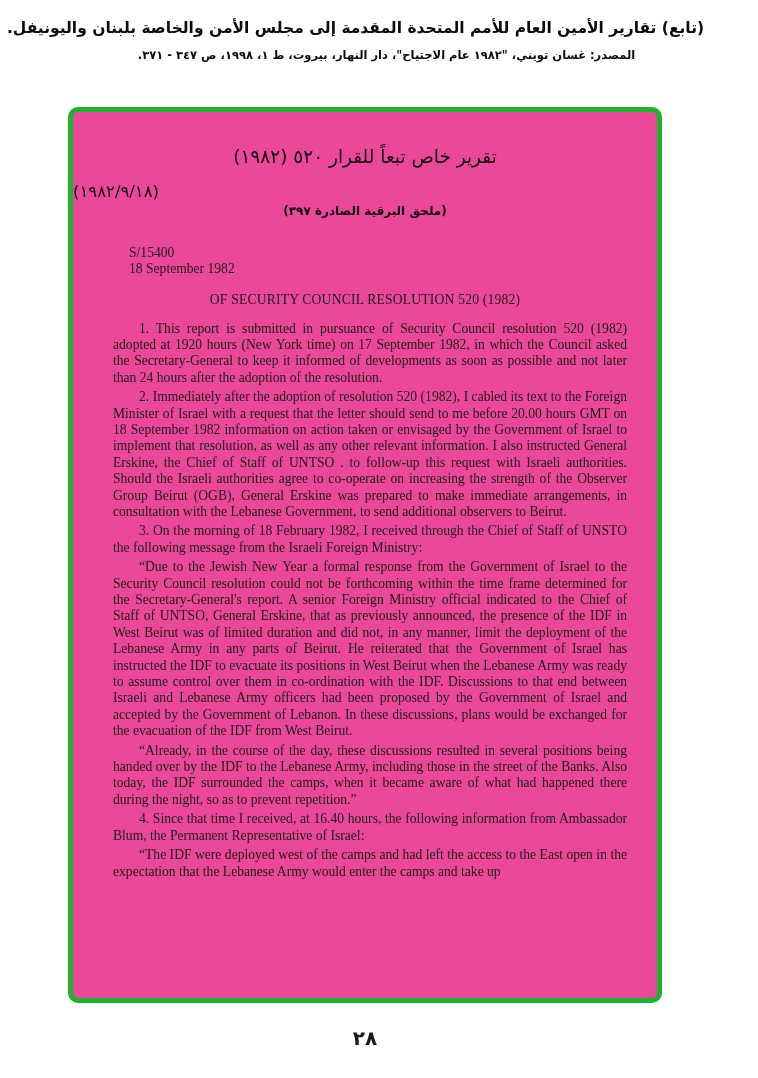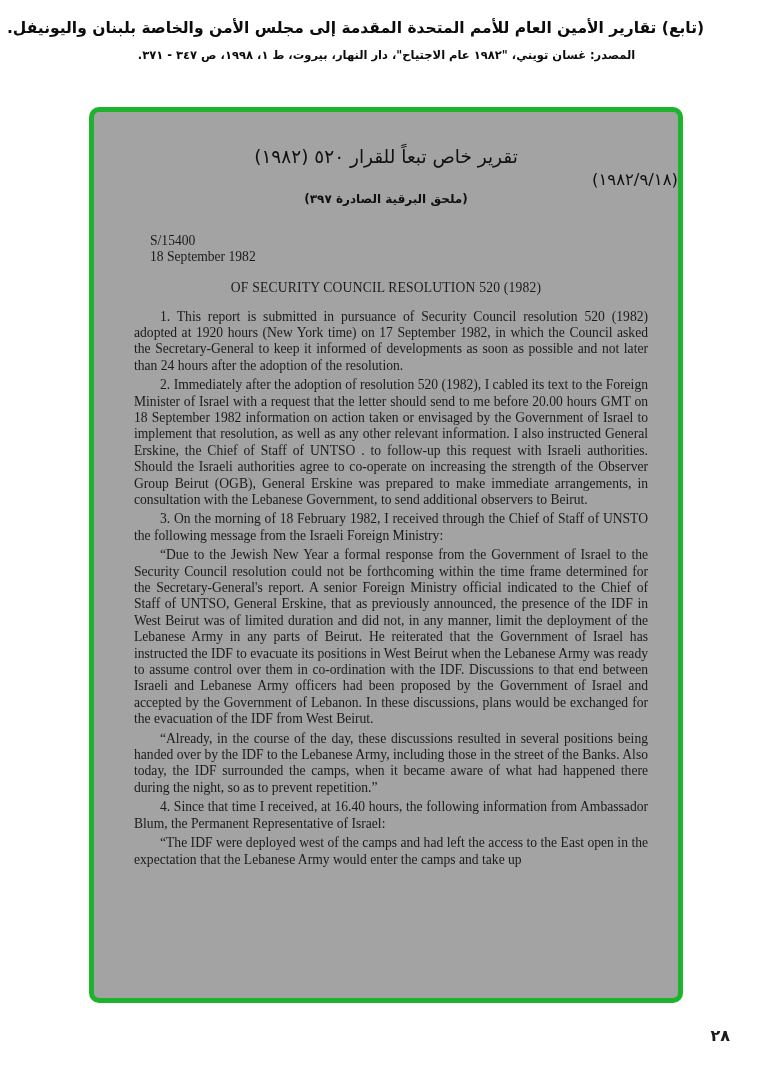--- a/index.html
+++ b/index.html
@@ -31,40 +31,41 @@
     font-weight: bold;
     font-size: 11.5px;
     line-height: 16px;
     margin-top: 8px;
     color: #0c0c0c;
   }
 
   
   .doc-frame {
     position: absolute;
-    left: 89px; top: 107px;
+    left: 68px; top: 107px;
     width: 584px; height: 886px;
     border: 5px solid #1db32c;
     border-radius: 10px;
-    background: #a3a3a3;
+    background: #ec4899;
     box-sizing: content-box;
   }
 
   
   .ar-t1 {
     margin-top: 32px;
     text-align: center;
     direction: rtl;
     font-family: "DejaVu Sans", sans-serif;
     font-size: 18.5px;
     line-height: 25px;
     color: #101010;
   }
   .ar-t2 {
-    text-align: right;
+    margin-top: 12px;
+    text-align: left;
     direction: rtl;
     font-family: "DejaVu Sans", sans-serif;
     font-size: 16.5px;
     line-height: 22px;
     color: #101010;
   }
   .ar-t3 {
     text-align: center;
     direction: rtl;
     font-family: "DejaVu Sans", sans-serif;
@@ -105,25 +106,25 @@
     text-align: justify;
     text-indent: 26px;
     margin: 0 0 3px 0;
     color: #1a1a1a;
   }
 
   
   .page-number {
     position: absolute;
     top: 1026px; left: 0; right: 0;
-    text-align: right;
+    text-align: center;
     direction: rtl;
     font-family: "DejaVu Sans", sans-serif;
     font-weight: bold;
-    font-size: 16px;
+    font-size: 20px;
     color: #1a1a1a;
     margin-right: 28px; 
   }
 </style>
 </head>
 <body>
 
 <div class="arabic-header">
   <div class="l1">(تابع) تقارير الأمين العام للأمم المتحدة المقدمة إلى مجلس الأمن والخاصة بلبنان واليونيفل.</div>
   <div class="l2">المصدر: غسان تويني، "١٩٨٢ عام الاجتياح"، دار النهار، بيروت، ط ١، ١٩٩٨، ص ٣٤٧ - ٣٧١.</div>

